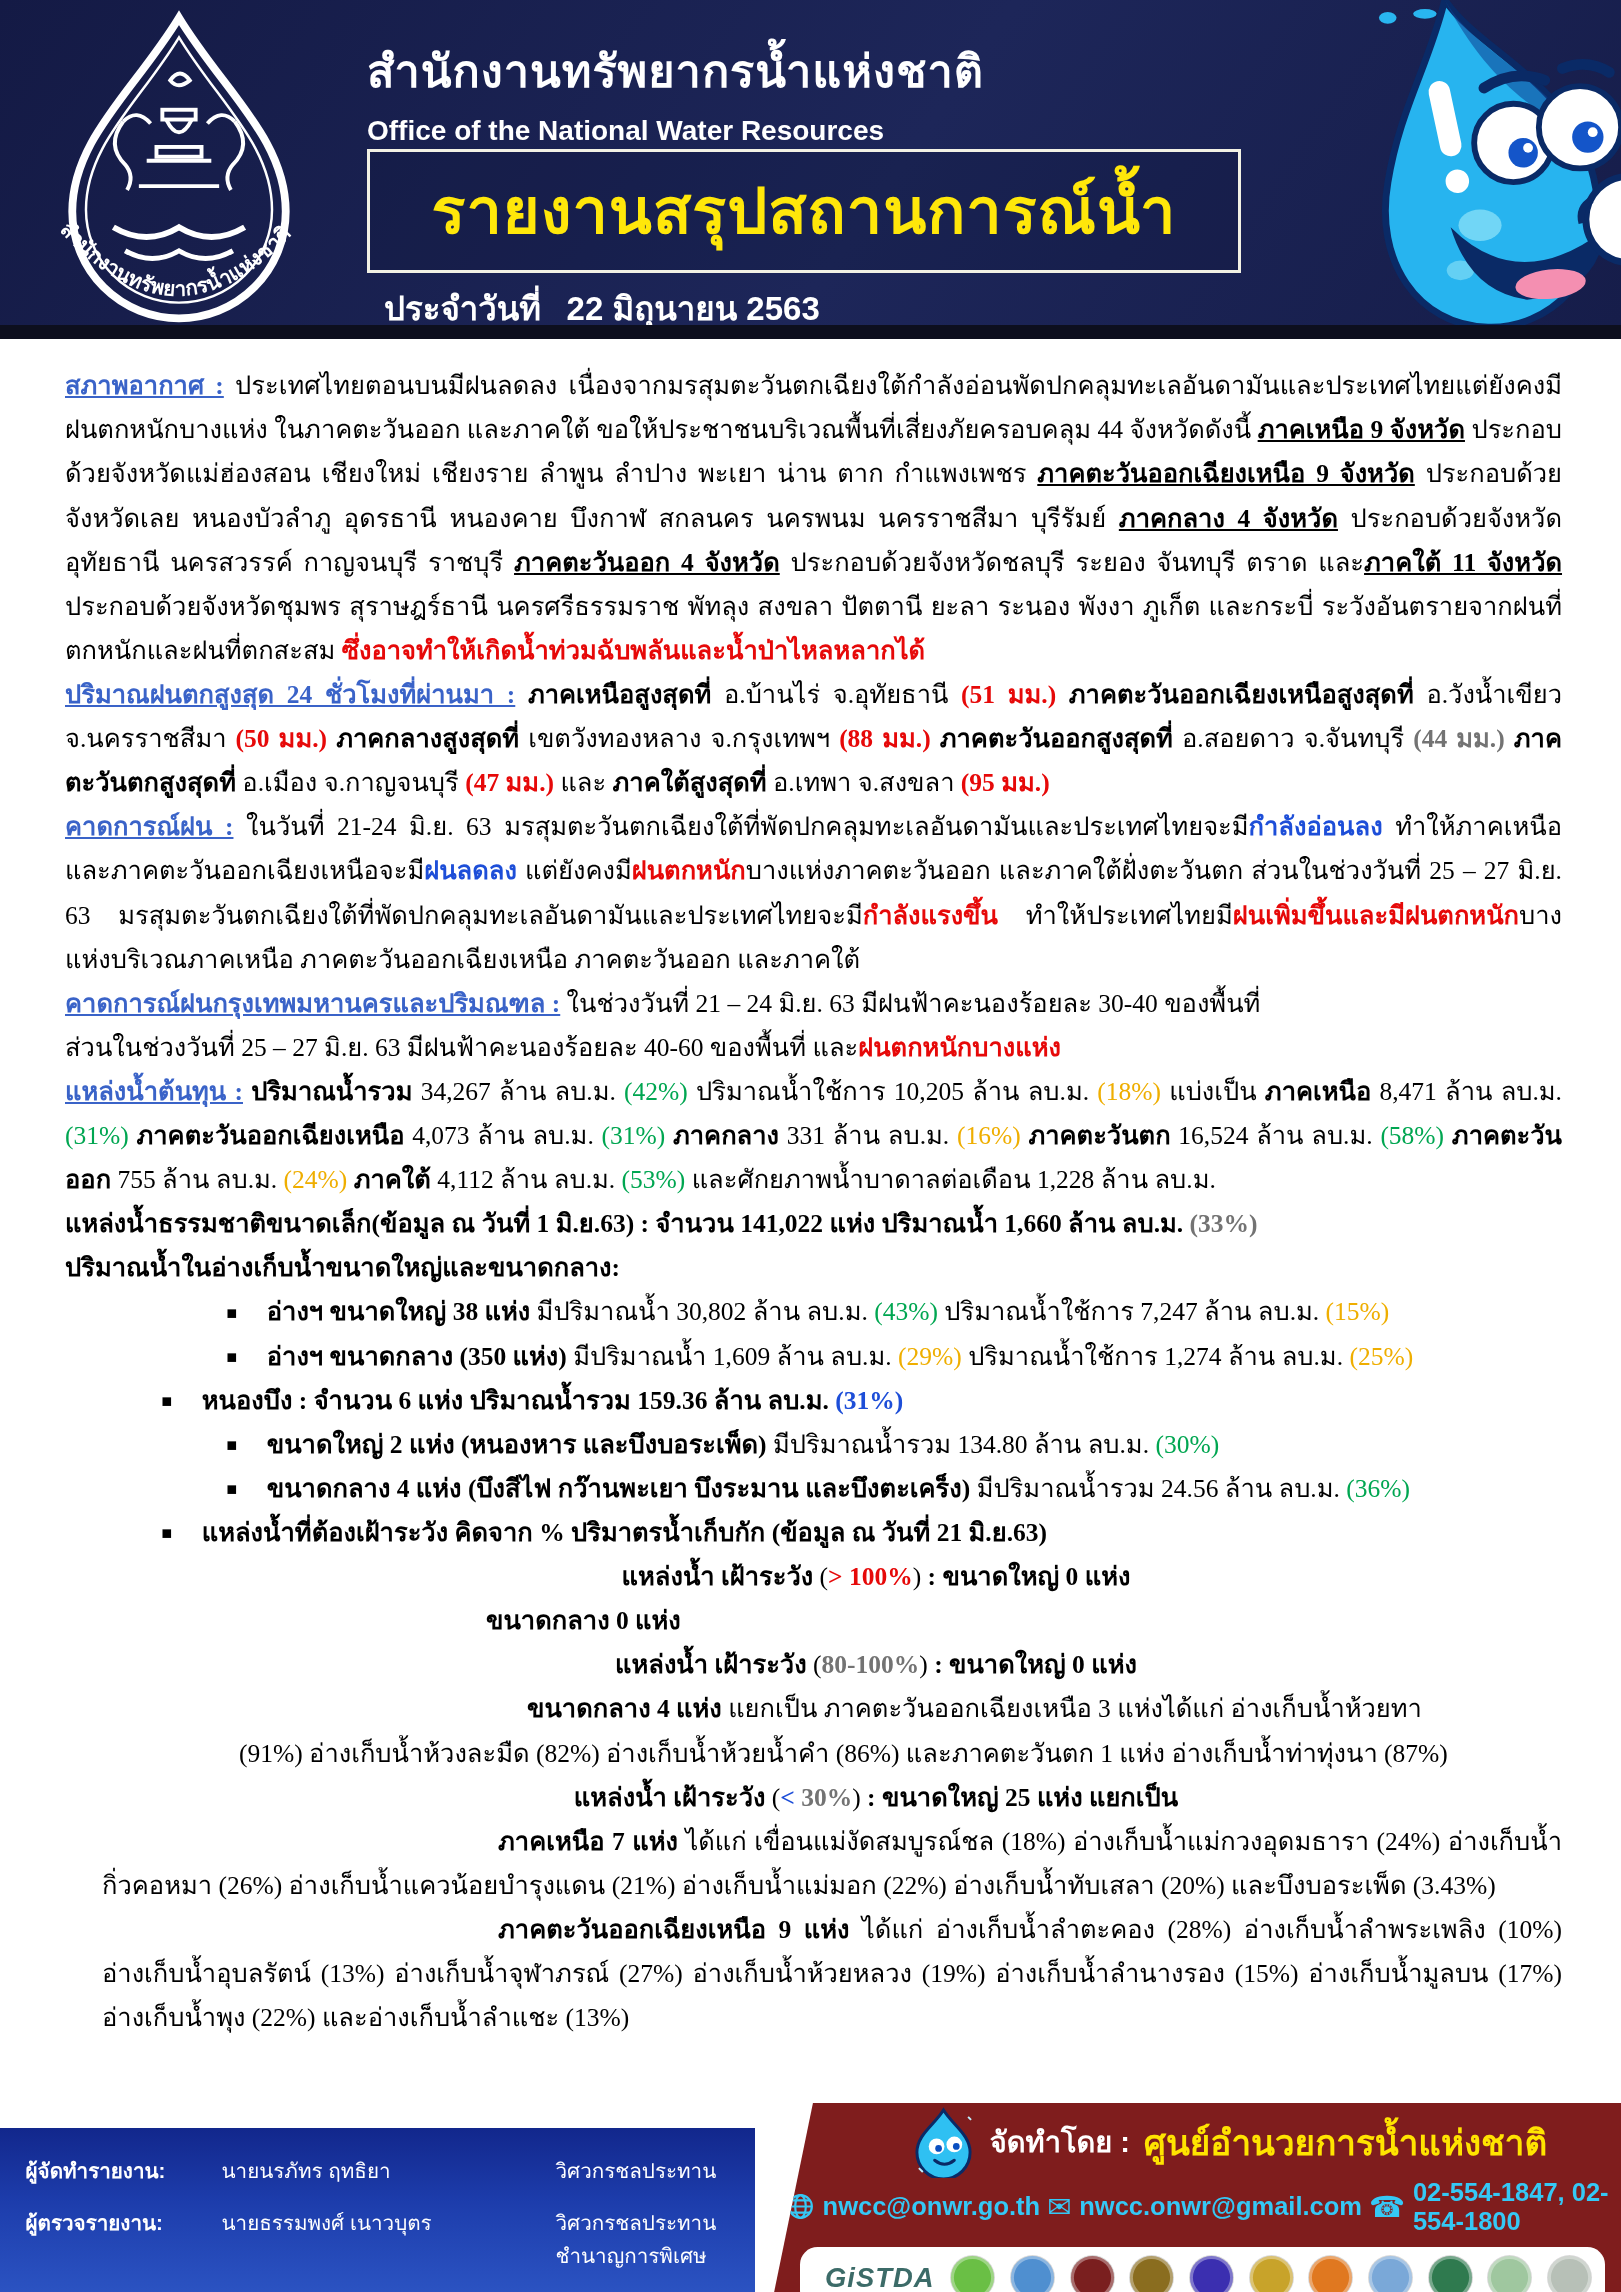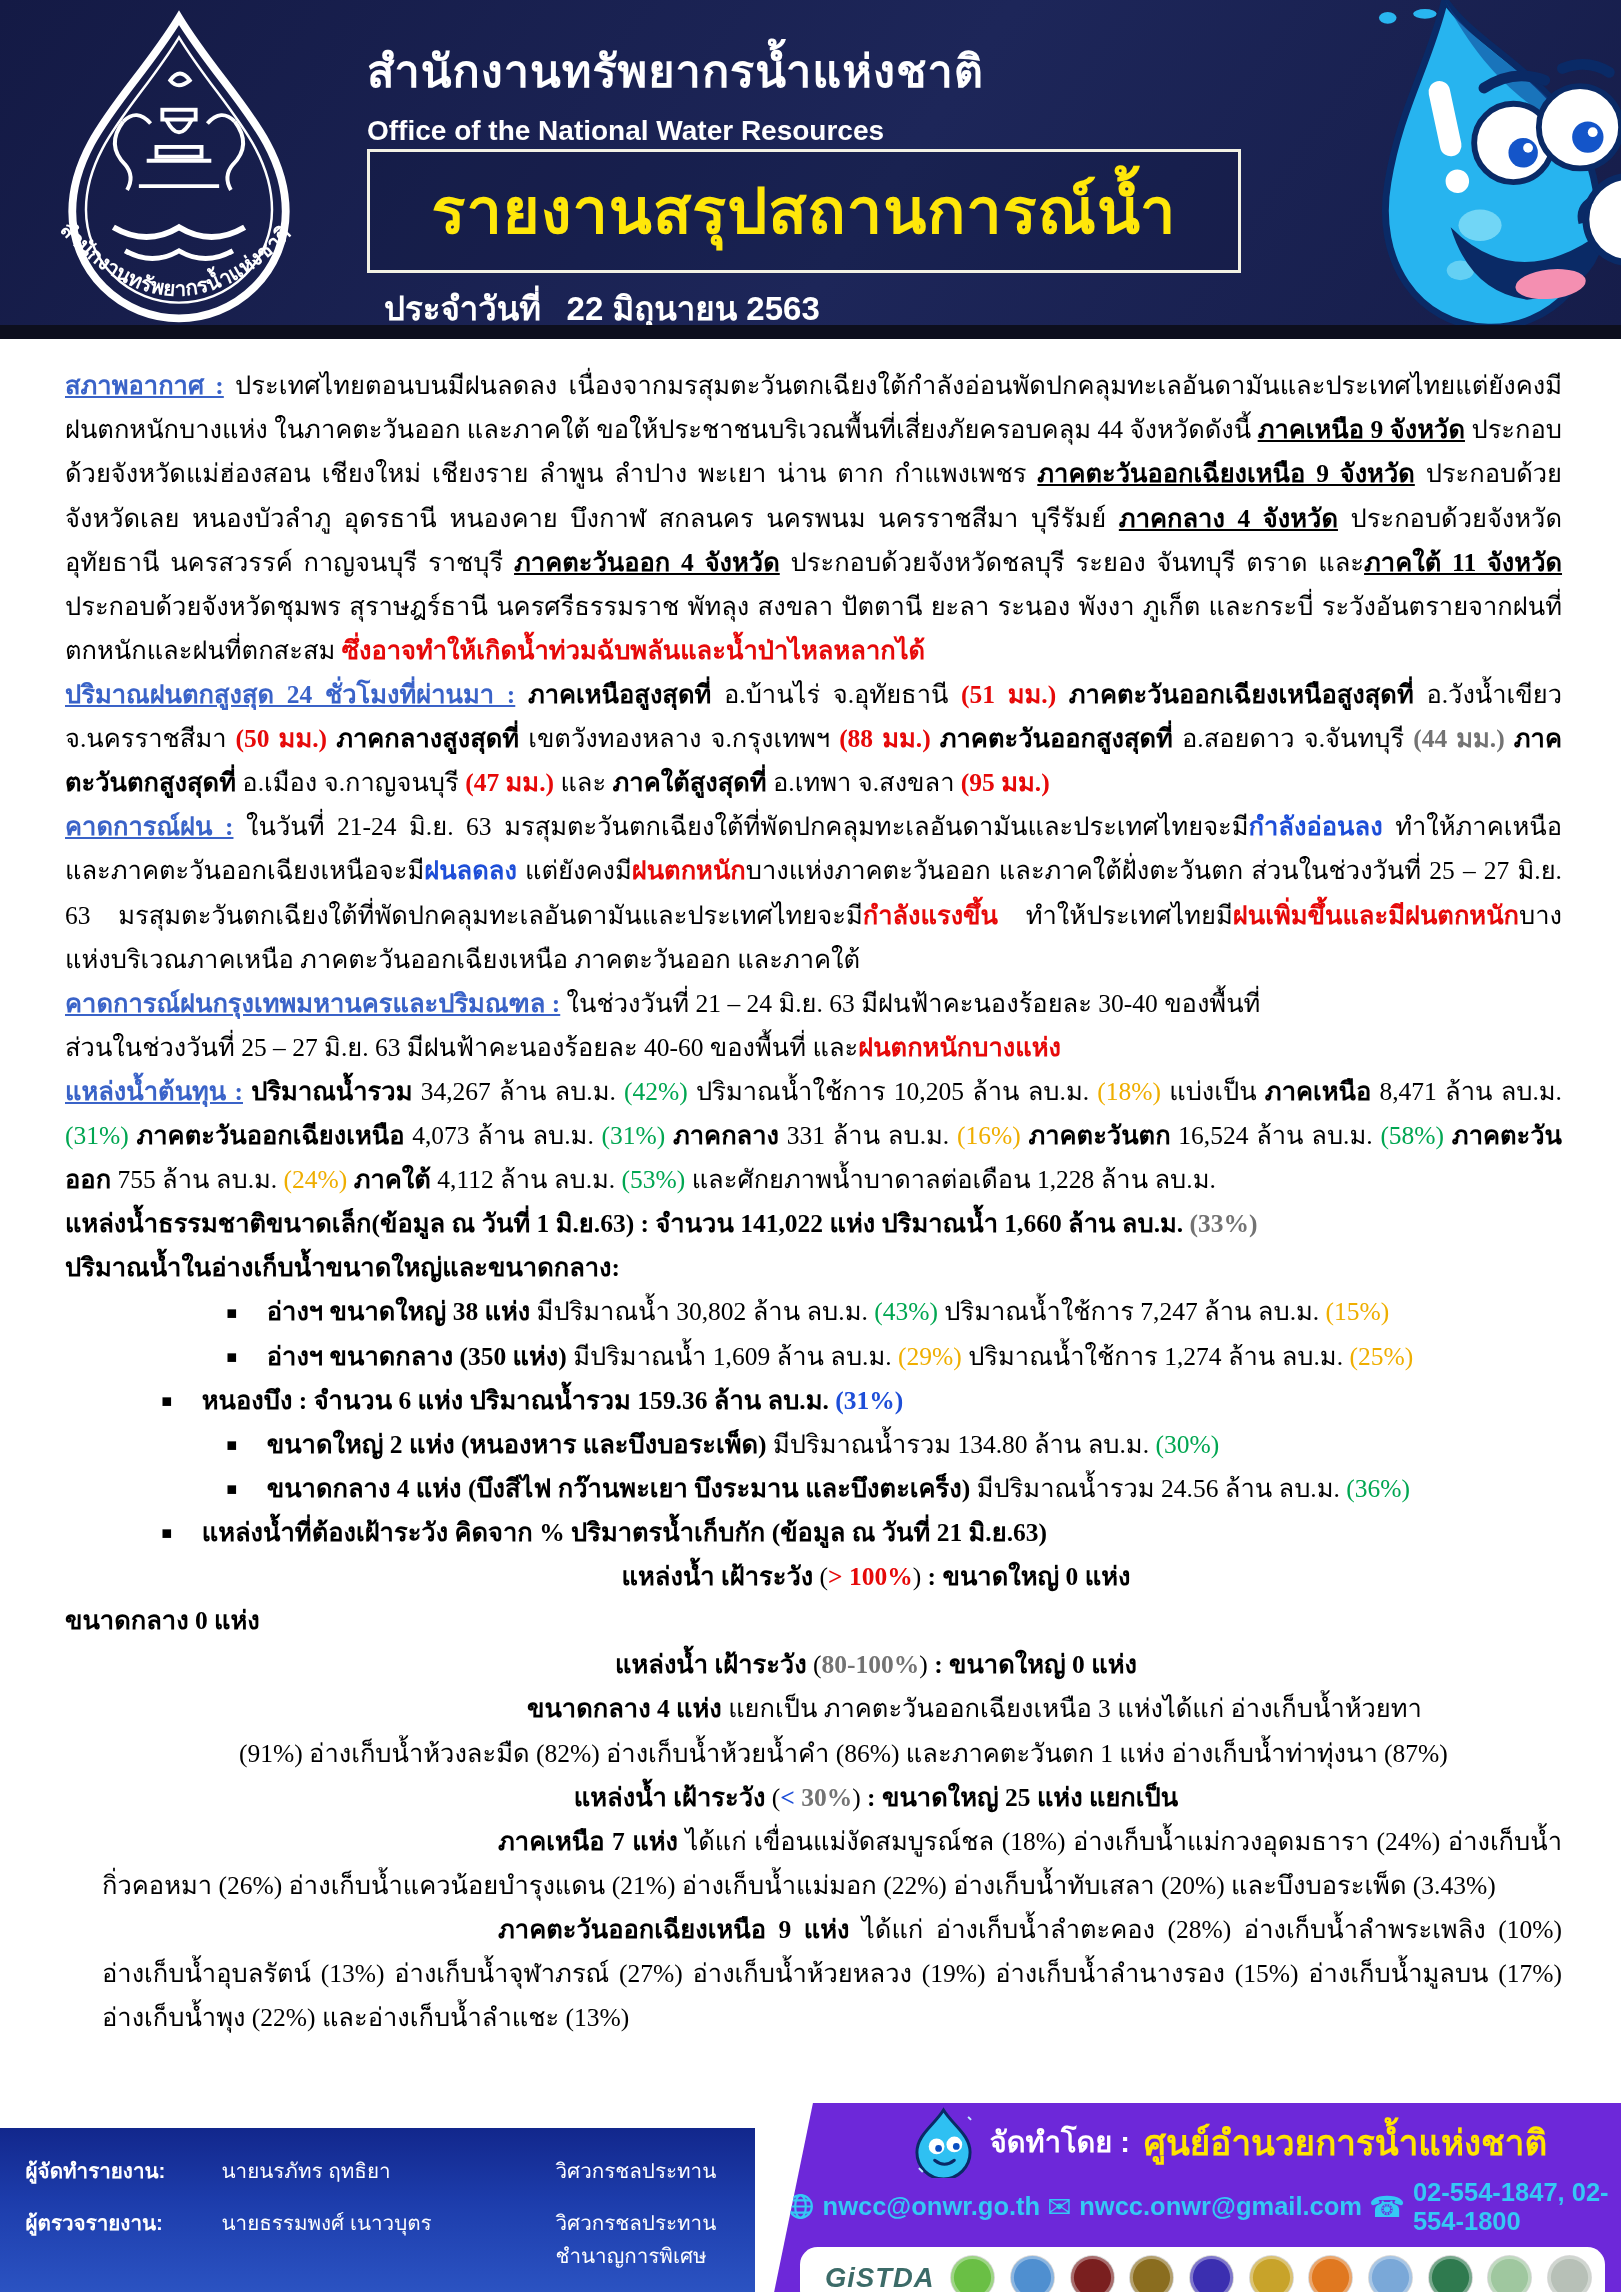--- a/index.html
+++ b/index.html
@@ -25,40 +25,40 @@
   .content{padding:25.5px 59px 0 65px;font-size:25.5px;line-height:1.73;color:#000;}
   .blk{text-align:justify;}
   .pb{font-weight:bold;text-align:left;}
   .nojust{text-align:left;}
   .bullet1,.bullet2{text-align:left;}
   .bullet1{margin-left:96px;}
   .bullet2{margin-left:161px;}
   .bullet1::before,.bullet2::before{content:"▪";font-family:"DejaVu Sans",sans-serif;font-size:0.68em;
       position:relative;top:-2.9px;margin-right:29px;}
   .ind1{margin-left:125px;text-align:center;}
-  .ind2{text-align:left;}
+  .ind2{margin-left:421px;text-align:left;}
   .hang1{margin-left:174px;margin-right:114px;text-indent:288px;text-align:left;}
   .hang2,.hang3{margin-left:37px;text-indent:396px;}
   .seg-h{color:#3a63c8;font-weight:bold;text-decoration:underline;}
   .seg-b{font-weight:bold;}
   .seg-bu{font-weight:bold;text-decoration:underline;}
   .seg-rb{color:#e60909;font-weight:bold;}
   .seg-g{color:#00a651;}
   .seg-gb{color:#1d4ed8;font-weight:bold;}
   .seg-y{color:#efae00;}
   .seg-yb{color:#737373;font-weight:bold;font-family:Liberation Serif, serif;}
 
   
   .footer{position:absolute;left:0;right:0;bottom:0;height:206px;font-family:"Liberation Sans",sans-serif;}
   .footer-left{position:absolute;left:0;top:41px;width:755px;height:165px;
       background:linear-gradient(180deg,#12278c 0%,#1d3dac 45%,#2b53c2 100%);padding-top:25.5px;box-sizing:border-box;}
   .credit-row{display:grid;grid-template-columns:174px 312px 1fr;column-gap:22px;align-items:baseline;
       color:#fff;font-size:20.6px;margin:0 0 19.6px 25.5px;}
   .credit-label{font-weight:bold;}
-  .footer-right{position:absolute;left:774px;right:0;top:15.7px;height:190px;background:#6d28d9;
+  .footer-right{position:absolute;left:774px;right:0;top:15.7px;height:190px;background:#7f1d1d;
       clip-path:polygon(39px 0,100% 0,100% 100%,0 100%);}
   .pub-row{display:flex;align-items:center;gap:13.7px;margin:3.9px 0 0 137px;height:71px;}
   .pub-label{color:#fff;font-weight:bold;font-size:29px;}
   .pub-name{color:#ffe400;font-weight:bold;font-size:35px;}
   .contact-row{display:flex;align-items:center;gap:7px;margin:0 0 0 11.8px;color:#35c8f5;font-weight:bold;font-size:25.5px;}
   .contact-item{display:flex;align-items:center;gap:7.8px;}
   .glyph-icon{font-family:"DejaVu Sans",sans-serif;font-size:29px;color:#35c8f5;}
   .logos-pill{margin:11.8px 15.7px 0 25.5px;height:61px;background:#fff;border-radius:17.6px;
       display:flex;align-items:center;gap:16.7px;padding:0 25.5px;}
   .logo-text{font-style:italic;font-weight:bold;font-size:27.4px;color:#3c6b68;letter-spacing:1px;}

